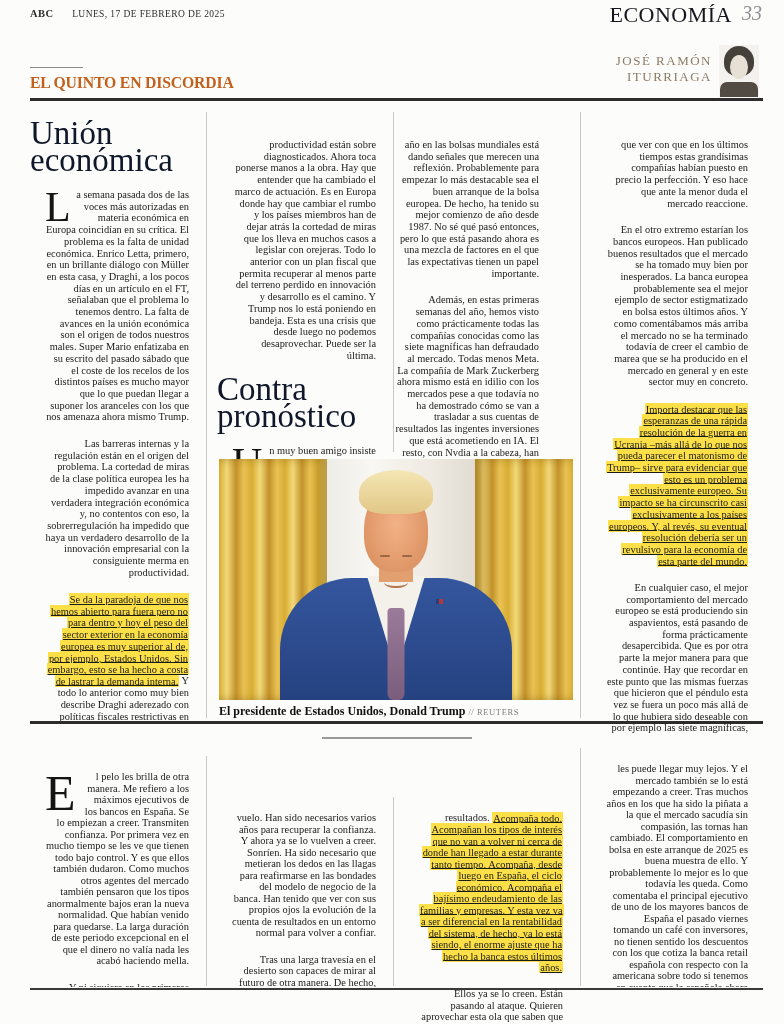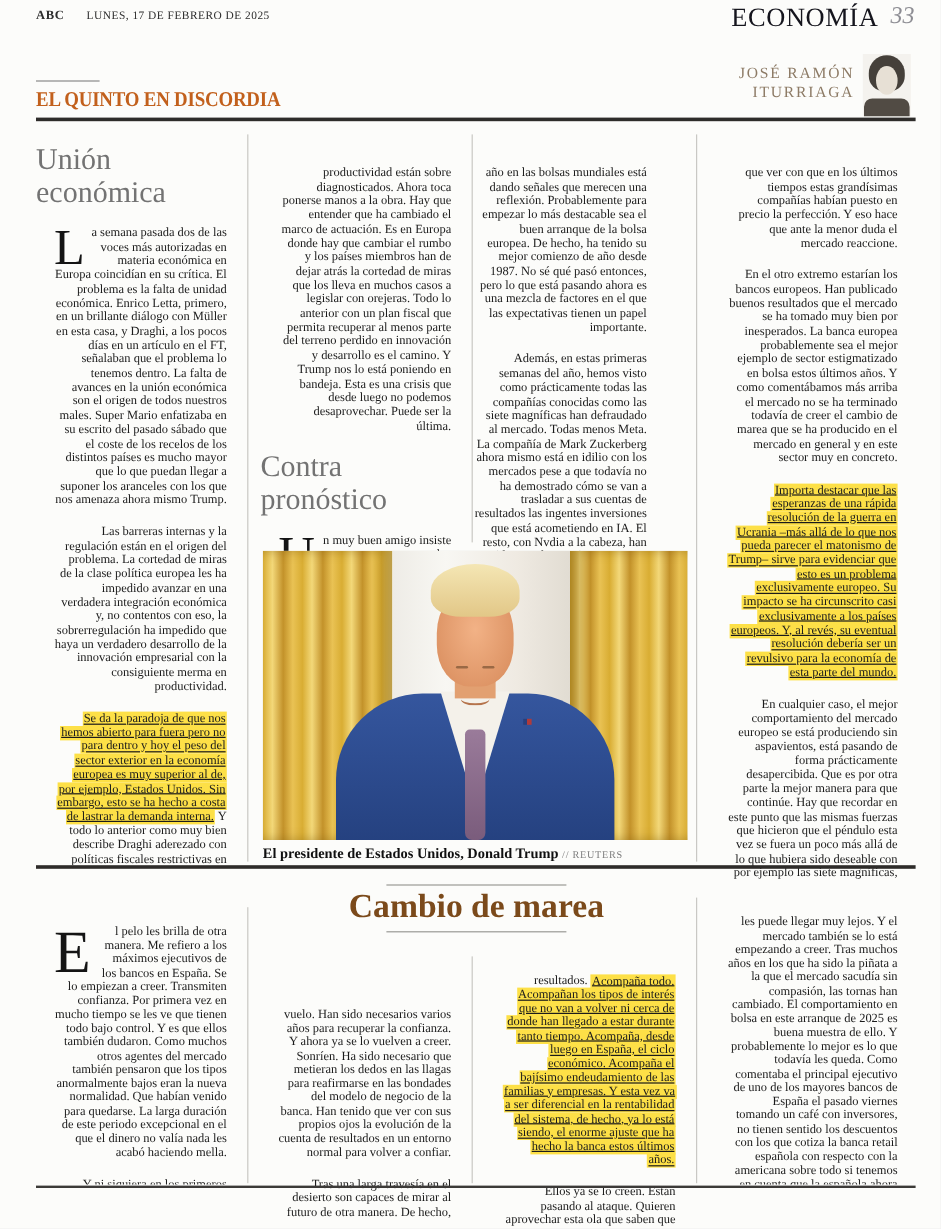--- a/index.html
+++ b/index.html
@@ -33,36 +33,36 @@
   .r1{top:98px;}
   .r2{top:721px;}
   .rule-bottom{position:absolute;left:30px;top:988px;width:733px;height:2px;background:#3c3a38;}
   
   .col{position:absolute;width:174px;overflow:hidden;}
   .c1t{left:30px;top:112px;height:609px;}
   .c2t{left:217px;top:112px;height:348px;padding-top:12px;}
   .c3t{left:380px;top:112px;height:348px;padding-top:12px;}
   .c4t{left:590px;top:112px;height:609px;width:173px;padding-top:12px;}
   .b1{left:30px;top:756px;height:231px;}
-  .b2{left:217px;top:825px;height:190px;}
+  .b2{left:217px;top:797px;height:190px;}
   .b3{left:404px;top:797px;height:234px;}
   .b4{left:590px;top:748px;height:239px;width:173px;}
   .vdiv{position:absolute;width:1px;background:#c9c8c4;}
   .d1{left:206px;top:112px;height:606px;}
   .d2{left:393px;top:112px;height:340px;}
   .d3{left:580px;top:112px;height:606px;}
   .d1b{left:206px;top:756px;height:230px;}
   .d2b{left:393px;top:797px;height:189px;}
   .d3b{left:580px;top:748px;height:238px;}
   
   .body{margin:15px;font-size:10.4px;line-height:11.7px;text-align:right;}
   .bt .body{line-height:11.5px;}
   .indent{text-indent:10px;}
   .shead{
-    margin:8px 0 14px;font-weight:400;font-size:25px;line-height:27px;color:#737373;
+    margin:8px 0 14px;font-weight:400;font-size:33px;line-height:27px;color:#0f172a;
   }
   .c2t .shead{margin:9px 0 7px;}
   .dc{float:left;font-size:42px;line-height:33px;padding:2px 4px 0 0;color:#141414;}
   .dc-big{font-size:50px;line-height:40px;}
   .hl{background:#fde047;padding:.5px 1px;box-decoration-break:clone;text-decoration:underline;-webkit-box-decoration-break:clone;}
   
   .midhead{position:absolute;left:217px;top:737px;width:360px;text-align:center;}
   .mh-rule{width:150px;height:1px;background:#9a9a96;margin:0 auto;}
   .mh-title{margin:3px 0 5px;font-size:28px;line-height:30px;font-weight:bold;color:#7b4a1b;}
   
@@ -171,21 +171,20 @@
     <div class="mouth"></div>
   </figure>
   <div class="caption">
     <span class="cap-main">El presidente de Estados Unidos, Donald Trump</span><span class="cap-credit">// REUTERS</span>
   </div>
 
   <div class="rule-thick r2"></div>
 
   <div class="midhead">
     <div class="mh-rule"></div>
-    <h2 class="mh-title">Cambio de marea</h2>
     <div class="mh-rule"></div>
   </div>
 
   <div class="col b1 bt">
     <p class="body"><span class="dc dc-big">E</span><span>l pelo les brilla de otra manera. Me refiero a los máximos ejecutivos de los bancos en España. Se lo empiezan a creer. Transmiten confianza. Por primera vez en mucho tiempo se les ve que tienen todo bajo control. Y es que ellos también dudaron. Como muchos otros agentes del mercado también pensaron que los tipos anormalmente bajos eran la nueva normalidad. Que habían venido para quedarse. La larga duración de este periodo excepcional en el que el dinero no valía nada les acabó haciendo mella.</span></p>
     <p class="body indent"><span>Y ni siquiera en los primeros compases de la subida de tipos se atrevieron a lanzar las campanas al</span></p>
   </div>
 
   <div class="col b2 bt">
     <p class="body"><span>vuelo. Han sido necesarios varios años para recuperar la confianza. Y ahora ya se lo vuelven a creer. Sonríen. Ha sido necesario que metieran los dedos en las llagas para reafirmarse en las bondades del modelo de negocio de la banca. Han tenido que ver con sus propios ojos la evolución de la cuenta de resultados en un entorno normal para volver a confiar.</span></p>

